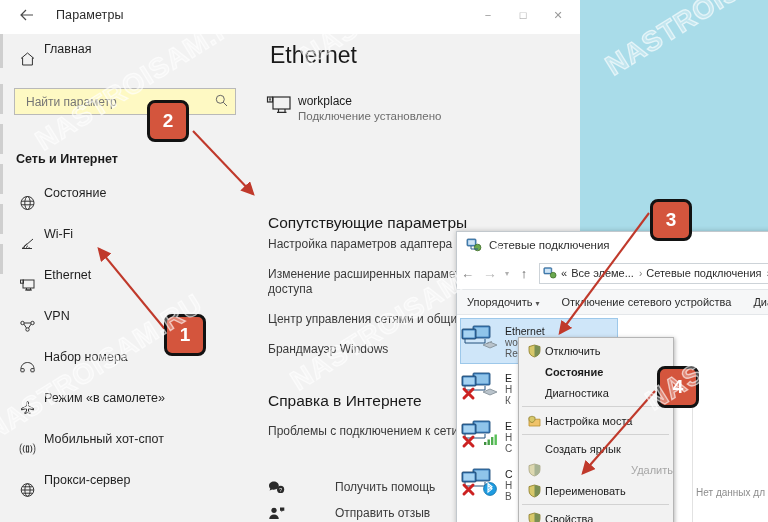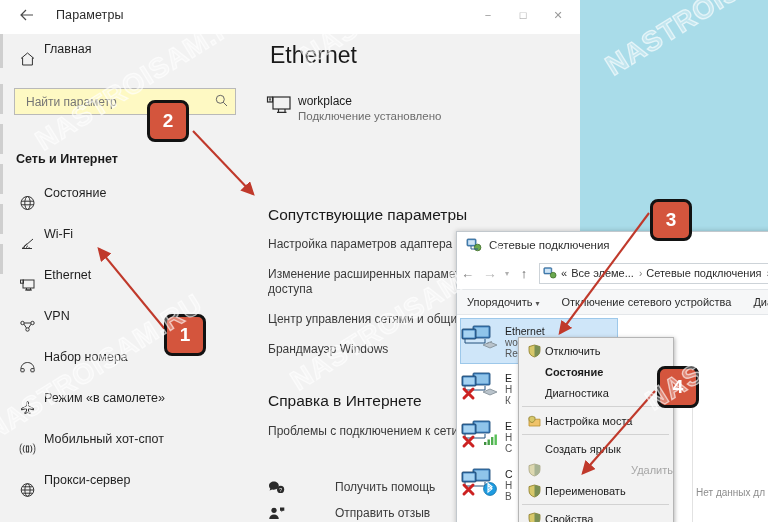--- a/index.html
+++ b/index.html
@@ -112,21 +112,21 @@
     display: flex; align-items: flex-start;
   }
   #conn-icon { width: 32px; min-width: 32px; padding-top: 3px; }
   #conn-name { font-size: 12px; color: #1b1b1b; }
   #conn-state { font-size: 11.5px; color: #6c6c6c; margin-top: 2px; }
 
   .sub-heading {
     position: absolute; left: 16px;
     font-size: 15.5px; color: #1a1a1a; font-weight: normal;
   }
-  #h-related { top: 172px; }
+  #h-related { top: 180px; }
   #h-help    { top: 358px; }
   .link {
     position: absolute; left: 16px;
     font-size: 12px; color: #3b3b3b; line-height: 15px;
     width: 300px;
   }
   #lnk-0 { top: 203px; }
   #lnk-1 { top: 233px; }
   #lnk-2 { top: 278px; }
   #lnk-3 { top: 308px; }

